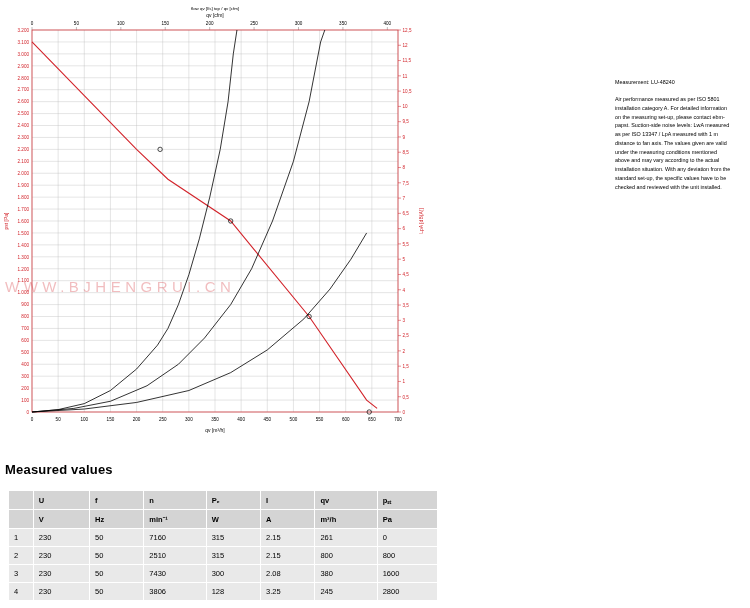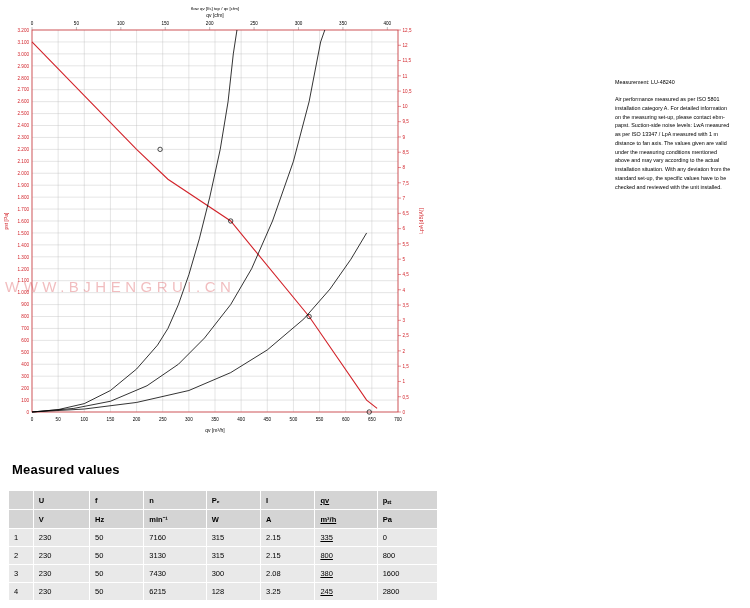--- a/index.html
+++ b/index.html
@@ -44,40 +44,40 @@
   }
   #note-block .measurement{
     font-size:5.4px;line-height:1.5;margin-bottom:9px;
   }
   #note-block .note-text{
     font-size:5.4px;line-height:1.62;text-align:left;
   }
 
   
   #measured-title{
-    position:absolute;left:12px;top:462px;
+    position:absolute;left:5px;top:462px;
     font-size:13px;font-weight:bold;letter-spacing:.2px;
   }
   #table-wrap{
     position:absolute;left:8px;top:490px;width:430px;
   }
   table{border-collapse:collapse;width:430px;font-size:7.5px;}
   th,td{
     border:1px solid #ffffff;
     padding:4px 5px;
     text-align:left;
     font-weight:normal;
     height:9px;
   }
   thead th{background:#d4d4d4;font-weight:bold;}
   tbody tr td{background:#e9e9e9;}
   tbody tr.units td{background:#d4d4d4;font-weight:bold;}
   td.idx,th.idx{width:14px;}
   .col2{width:46px;} .col3{width:44px;} .col4{width:52px;}
-  .col5{width:44px;margin-top:48px;} .col6{width:44px;} .col7{width:52px;text-decoration:underline;} .col8{width:50px;}
+  .col5{width:44px;margin-top:48px;} .col6{width:44px;} .col7{width:52px;} .col8{width:50px;}
 </style>
 </head>
 <body>
 
 <div id="chart-area">
   <svg id="fan-curve" width="430" height="440" viewBox="0 0 430 440">
       <rect x="32" y="30" width="366" height="382" fill="#fff" stroke="none"></rect>
       <line x1="32" y1="30" x2="32" y2="412" stroke="#bdbdbd" stroke-width="0.4"></line>
       <text x="32" y="421" text-anchor="middle" class="tick-lbl">0</text>
       <line x1="58.14285714285714" y1="30" x2="58.14285714285714" y2="412" stroke="#bdbdbd" stroke-width="0.4"></line>
@@ -296,48 +296,48 @@
           <td class="col7">m³/h</td>
           <td class="col8">Pa</td>
         </tr>
         <tr>
           <td class="idx">1</td>
           <td class="col2">230</td>
           <td class="col3">50</td>
           <td class="col4">7160</td>
           <td class="col5">315</td>
           <td class="col6">2.15</td>
-          <td class="col7">335</td>
+          <td class="col7">261</td>
           <td class="col8">0</td>
         </tr>
         <tr>
           <td class="idx">2</td>
           <td class="col2">230</td>
           <td class="col3">50</td>
-          <td class="col4">3130</td>
+          <td class="col4">2510</td>
           <td class="col5">315</td>
           <td class="col6">2.15</td>
           <td class="col7">800</td>
           <td class="col8">800</td>
         </tr>
         <tr>
           <td class="idx">3</td>
           <td class="col2">230</td>
           <td class="col3">50</td>
           <td class="col4">7430</td>
           <td class="col5">300</td>
           <td class="col6">2.08</td>
           <td class="col7">380</td>
           <td class="col8">1600</td>
         </tr>
         <tr>
           <td class="idx">4</td>
           <td class="col2">230</td>
           <td class="col3">50</td>
-          <td class="col4">6215</td>
+          <td class="col4">3806</td>
           <td class="col5">128</td>
           <td class="col6">3.25</td>
           <td class="col7">245</td>
           <td class="col8">2800</td>
         </tr>
       </tbody>
   </table>
 </div>
 
 </body></html>

